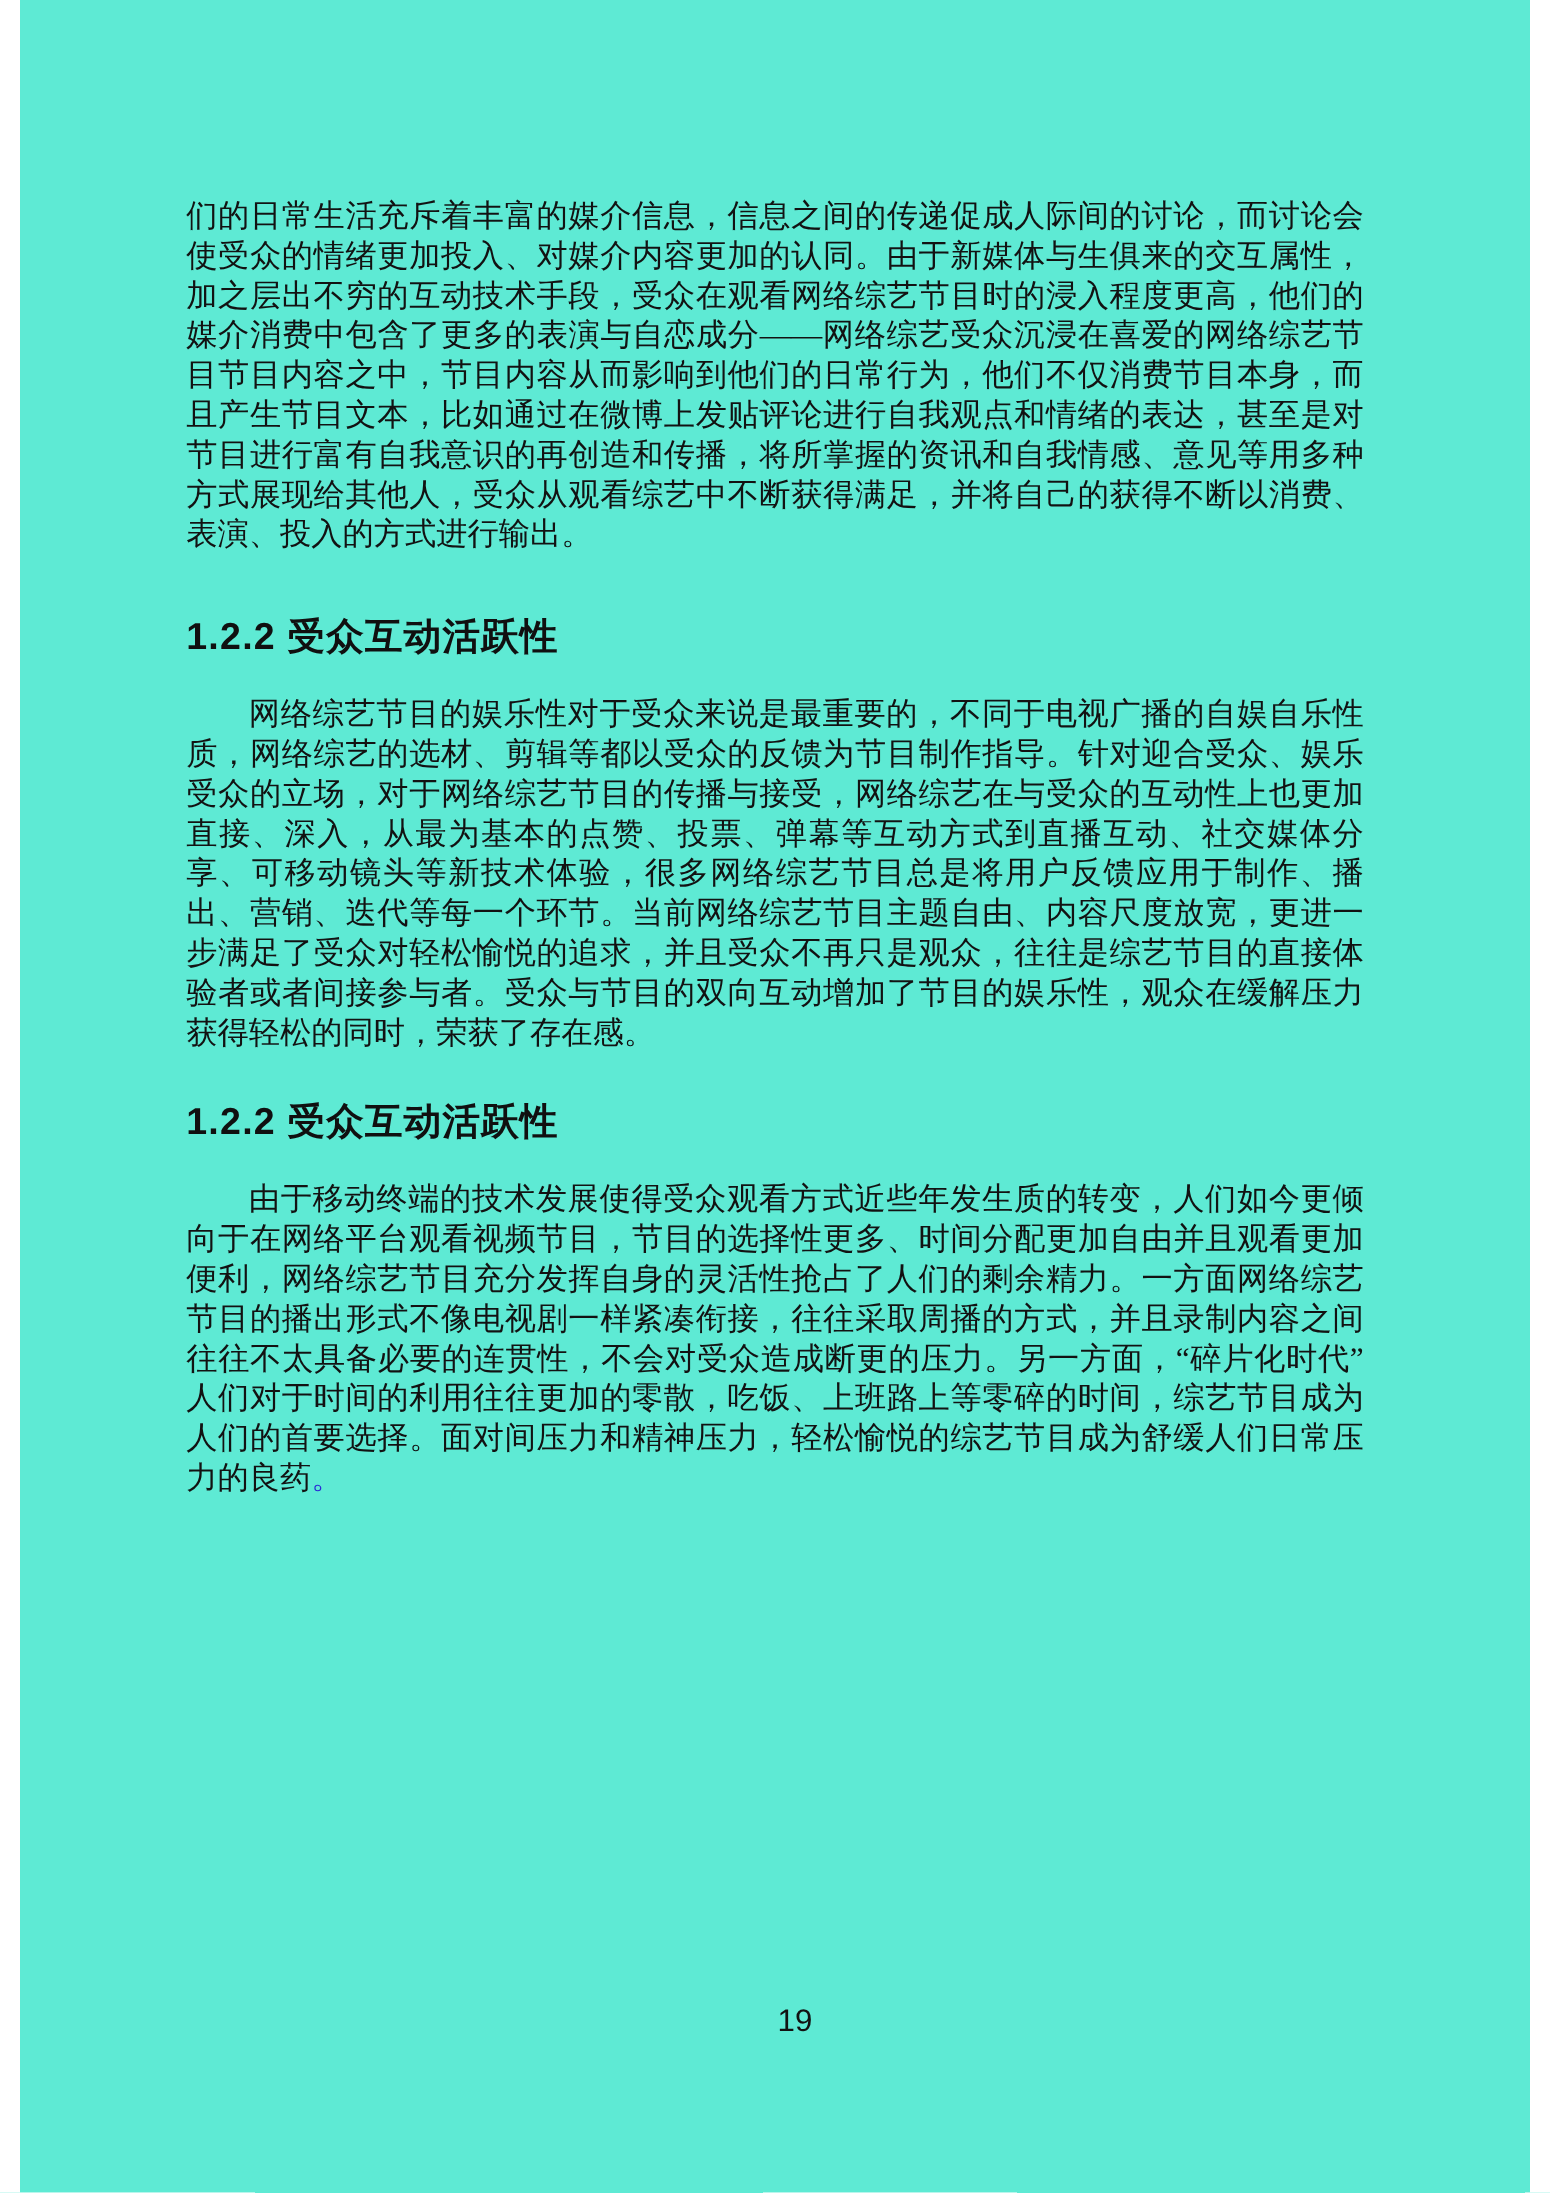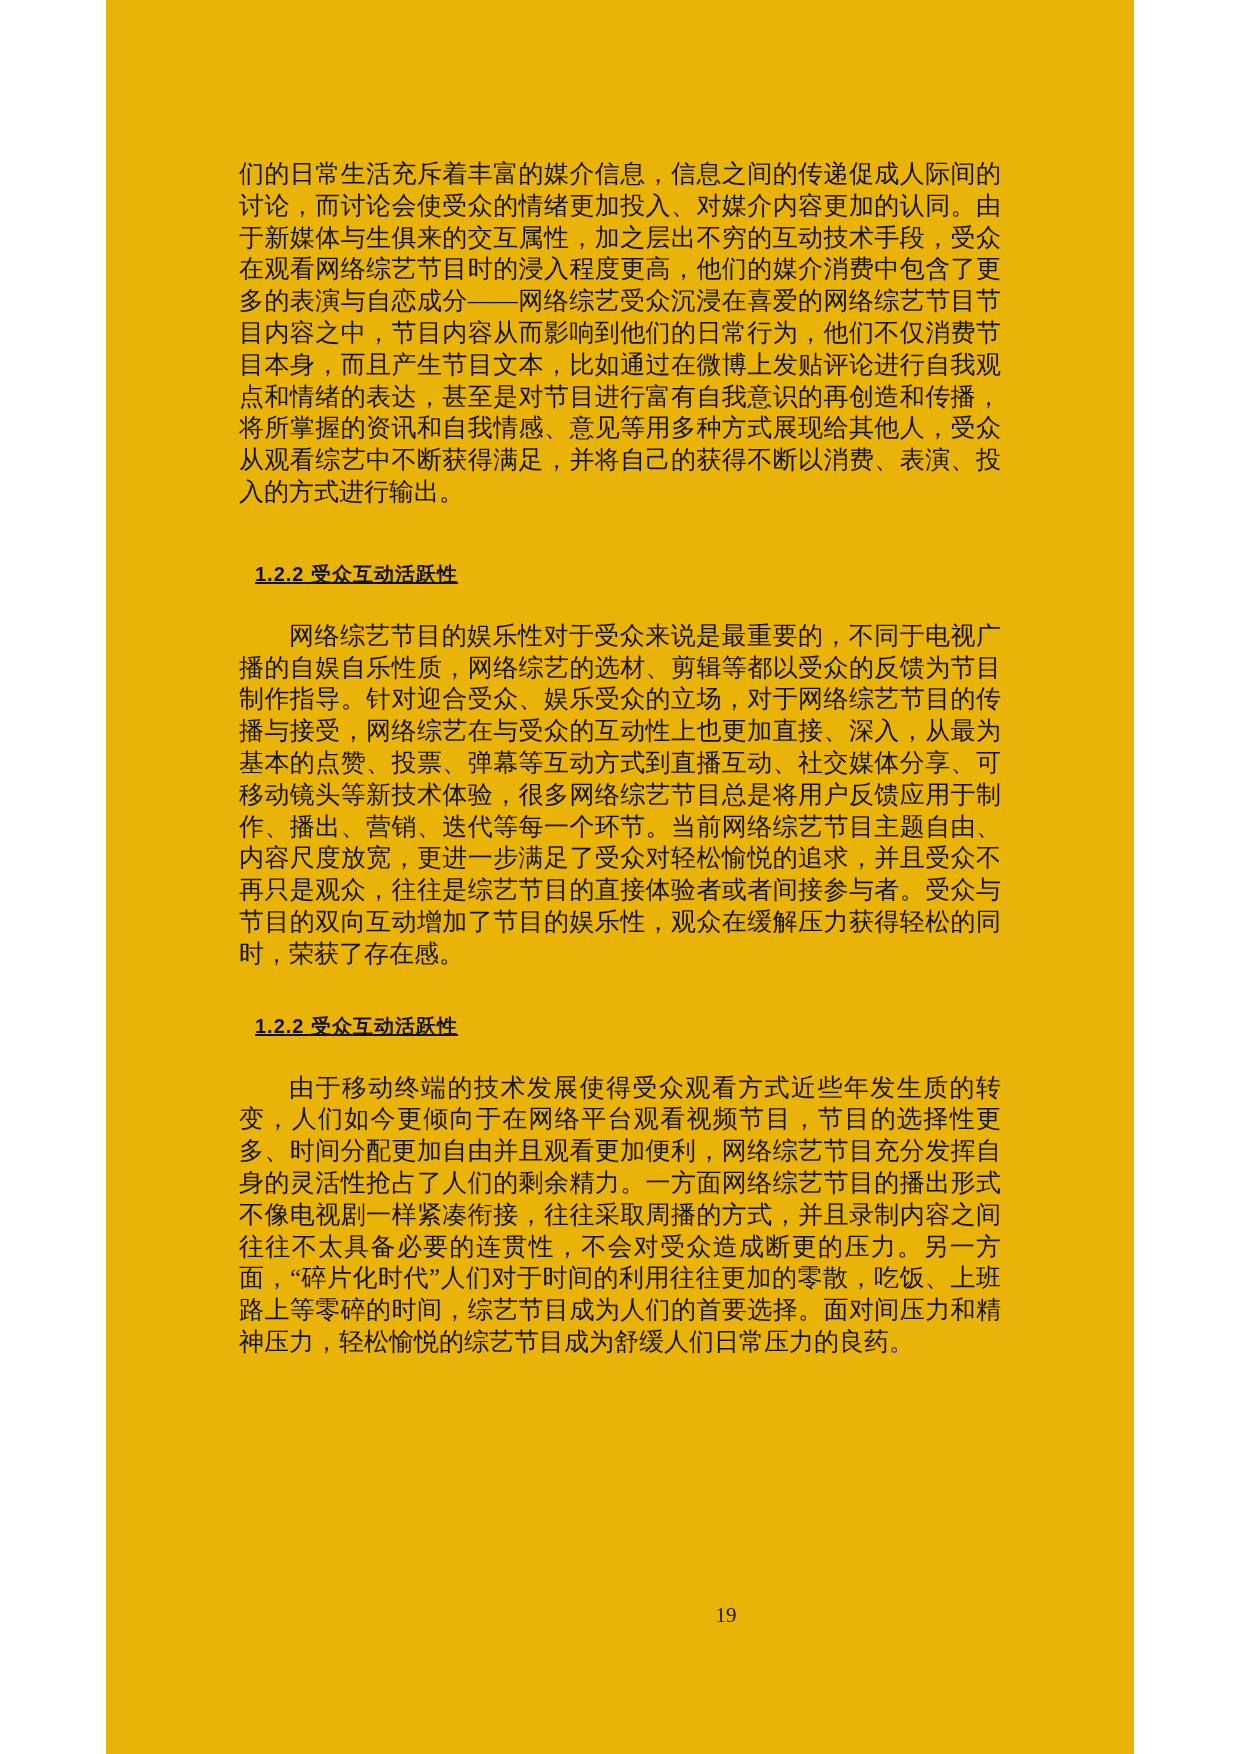--- a/index.html
+++ b/index.html
@@ -2,67 +2,66 @@
 <html lang="zh"><head>
 <meta charset="utf-8">
 <style>
   html, body {
     margin: 0;
     padding: 0;
     background: #ffffff;
   }
   .page {
     position: relative;
-    width: 1028px;
+    width: 1208px;
     height: 1754px;
     margin: 0 auto;
-    background: #eab308;
+    background: #5eead4;
     overflow: hidden;
     box-sizing: border-box;
     padding: 158px 133px 0 133px;
   }
   .body-text {
     font-family: "Liberation Serif", "DejaVu Serif", serif;
     font-size: 25px;
     line-height: 31.8px;
     color: #121212;
     text-align: justify;
     margin: 0;
     text-indent: 2em;
     word-break: break-all;
   }
   .body-text.no-indent {
     text-indent: 0;
   }
   .section-heading {
     font-family: "Liberation Sans", "DejaVu Sans", sans-serif;
     font-weight: 700;
-    font-size: 20px;
+    font-size: 30px;
     line-height: 40px;
     color: #101010;
-    margin: 46px 0 26px 16px;
+    margin: 46px 0 26px 0;
     letter-spacing: 1px;
-    text-decoration: underline;
   }
   .section-heading.second {
     margin-top: 36px;
   }
   .final-period {
     color: #2a2ad6;
   }
   .page-footer {
     position: absolute;
     top: 1603px;
     left: 0;
     width: 1240px;
     text-align: center;
   }
   .page-number {
-    font-family: Liberation Serif, serif;
-    font-size: 21px;
+    font-family: Liberation Sans, sans-serif;
+    font-size: 25px;
     color: #121212;
     text-align: center;
   }
 </style>
 </head>
 <body>
 
 <div class="page">
 
   <p class="body-text no-indent">们的日常生活充斥着丰富的媒介信息，信息之间的传递促成人际间的讨论，而讨论会使受众的情绪更加投入、对媒介内容更加的认同。由于新媒体与生俱来的交互属性，加之层出不穷的互动技术手段，受众在观看网络综艺节目时的浸入程度更高，他们的媒介消费中包含了更多的表演与自恋成分——网络综艺受众沉浸在喜爱的网络综艺节目节目内容之中，节目内容从而影响到他们的日常行为，他们不仅消费节目本身，而且产生节目文本，比如通过在微博上发贴评论进行自我观点和情绪的表达，甚至是对节目进行富有自我意识的再创造和传播，将所掌握的资讯和自我情感、意见等用多种方式展现给其他人，受众从观看综艺中不断获得满足，并将自己的获得不断以消费、表演、投入的方式进行输出。</p>

